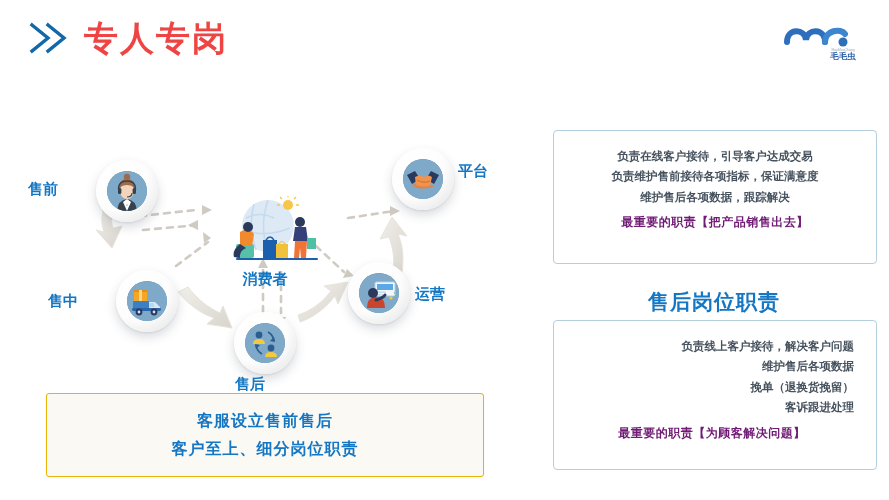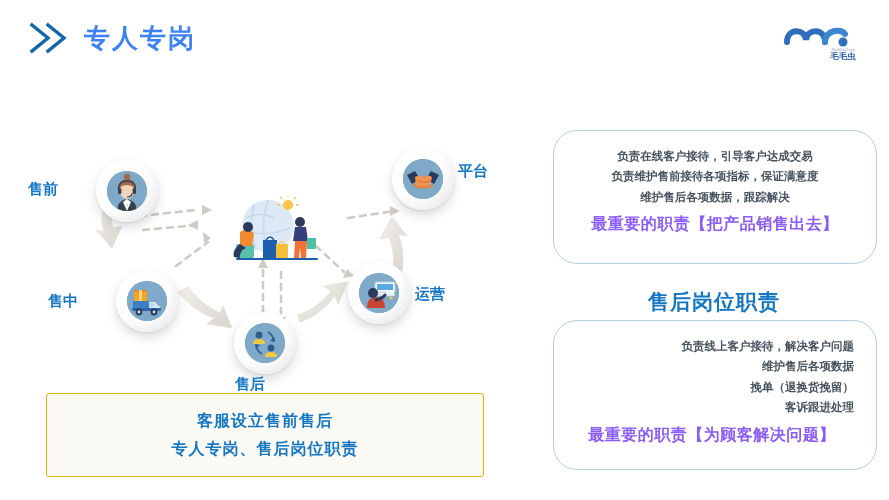--- a/index.html
+++ b/index.html
@@ -9,21 +9,21 @@
     font-family:"Liberation Sans","DejaVu Sans",sans-serif;
     overflow:hidden;
     position:relative;
   }
   #slide{position:relative;width:889px;height:500px;background:#fff;}
 
   
   .hdr{position:absolute;left:28px;top:20px;display:flex;align-items:center;gap:12px;}
   .chev{width:44px;height:36px;flex:none;}
   .hdr-title{
-    font-size:26px;font-weight:bold;color:#3b82f6;letter-spacing:2px;
+    font-size:34px;font-weight:bold;color:#ef4444;letter-spacing:2px;
     line-height:36px;
   }
 
   
   .logo{position:absolute;right:14px;top:16px;width:96px;height:46px;}
   .logo svg{display:block;}
 
   
   .diagram{position:absolute;left:0;top:70px;width:530px;height:330px;}
 
@@ -47,24 +47,24 @@
 
   
   .callout{position:absolute;left:46px;top:393px;width:436px;height:82px;
            background:#faf9f4;border:1px solid #eab308;border-radius:3px;
            box-shadow:0 1px 2px rgba(0,0,0,.03);
            display:flex;flex-direction:column;align-items:center;justify-content:center;gap:7px;}
   .callout div{font-size:16px;font-weight:bold;color:#1577c4;letter-spacing:1px;}
 
   
   .panel-head{position:absolute;font-size:21px;font-weight:bold;color:#1577c4;letter-spacing:1px;}
-  .panel{position:absolute;border:1px solid #b4cfdd;border-radius:24px;background:#fff;}
+  .panel{position:absolute;border:1px solid #b4cfdd;border-radius:4px;background:#fff;}
   .panel .lines{padding:18px 16px 12px;display:flex;flex-direction:column;gap:6px;}
   .panel .ln{font-size:11.5px;color:#46525e;font-weight:bold;line-height:1.25;}
-  .panel .key{font-size:16px;font-weight:bold;color:#8b5cf6;margin-top:4px;letter-spacing:.5px;font-family:Liberation Serif, serif;}
+  .panel .key{font-size:12px;font-weight:bold;color:#701a75;margin-top:4px;letter-spacing:.5px;font-family:Liberation Serif, serif;}
 
   #p1{left:553px;top:130px;width:322px;height:132px;}
   #p1 .lines{text-align:center;align-items:center;}
   #p2{left:553px;top:320px;width:322px;height:148px;}
   #p2 .lines{text-align:right;align-items:flex-end;padding-right:22px;}
   #p2 .key{align-self:center;}
 
   #h1{left:553px;top:96px;width:322px;text-align:center;}
   #h2{left:553px;top:288px;width:322px;text-align:center;}
 </style>
@@ -152,20 +152,21 @@
         <rect x="70" y="48" width="12" height="14" fill="#f2c13c"></rect>
         <path d="M73 48 q3 -5 6 0" fill="none" stroke="#f2c13c" stroke-width="1.2"></path>
 
         <circle cx="94" cy="26" r="5" fill="#2b3a5c"></circle>
         <path d="M89 31 h11 l2 14 -15 0 z" fill="#33407a"></path>
         <path d="M89 45 h12 l-1 17 -5 0 -1 -10 -1 10 -5 0z" fill="#f07437"></path>
         <rect x="101" y="42" width="9" height="11" fill="#4fc0a3"></rect>
         <rect x="30" y="62" width="82" height="2" rx="1" fill="#1b5fae"></rect>
       </svg>
     </div>
+    <div class="center-cap">消费者</div>
 
     <div class="node" style="left:96px;top:90px;">
       <span class="inner">
         <svg viewBox="0 0 40 40" width="40" height="40">
           <circle cx="20" cy="20" r="20" fill="#7fa9c9"></circle>
           <path d="M12 17 q0 -9 8 -9 q8 0 8 9" fill="#9d6a4a"></path>
           <circle cx="20" cy="6" r="3.2" fill="#9d6a4a"></circle>
           <ellipse cx="20" cy="20" rx="7" ry="8" fill="#f3d3b9"></ellipse>
           <path d="M13 16 q7 -4 14 0 l0 -3 q-7 -4 -14 0z" fill="#9d6a4a"></path>
           <rect x="11" y="17" width="3.4" height="6" rx="1.6" fill="#37414c"></rect>
@@ -245,21 +246,21 @@
           <path d="M14 21 q6 4 13 1" fill="none" stroke="#d9793a" stroke-width="1.4"></path>
           <path d="M10 25 q6 6 20 2" fill="none" stroke="#e08344" stroke-width="2"></path>
         </svg>
       </span>
     </div>
     <div class="nlabel" style="left:458px;top:92px;">平台</div>
   </div>
 
   <div class="callout">
     <div>客服设立售前售后</div>
-    <div>专人专岗、售后岗位职责</div>
+    <div>客户至上、细分岗位职责</div>
   </div>
 
   <div class="panel" id="p1">
     <div class="lines">
       <div class="ln">负责在线客户接待，引导客户达成交易</div>
       <div class="ln">负责维护售前接待各项指标，保证满意度</div>
       <div class="ln">维护售后各项数据，跟踪解决</div>
       <div class="key">最重要的职责【把产品销售出去】</div>
     </div>
   </div>

